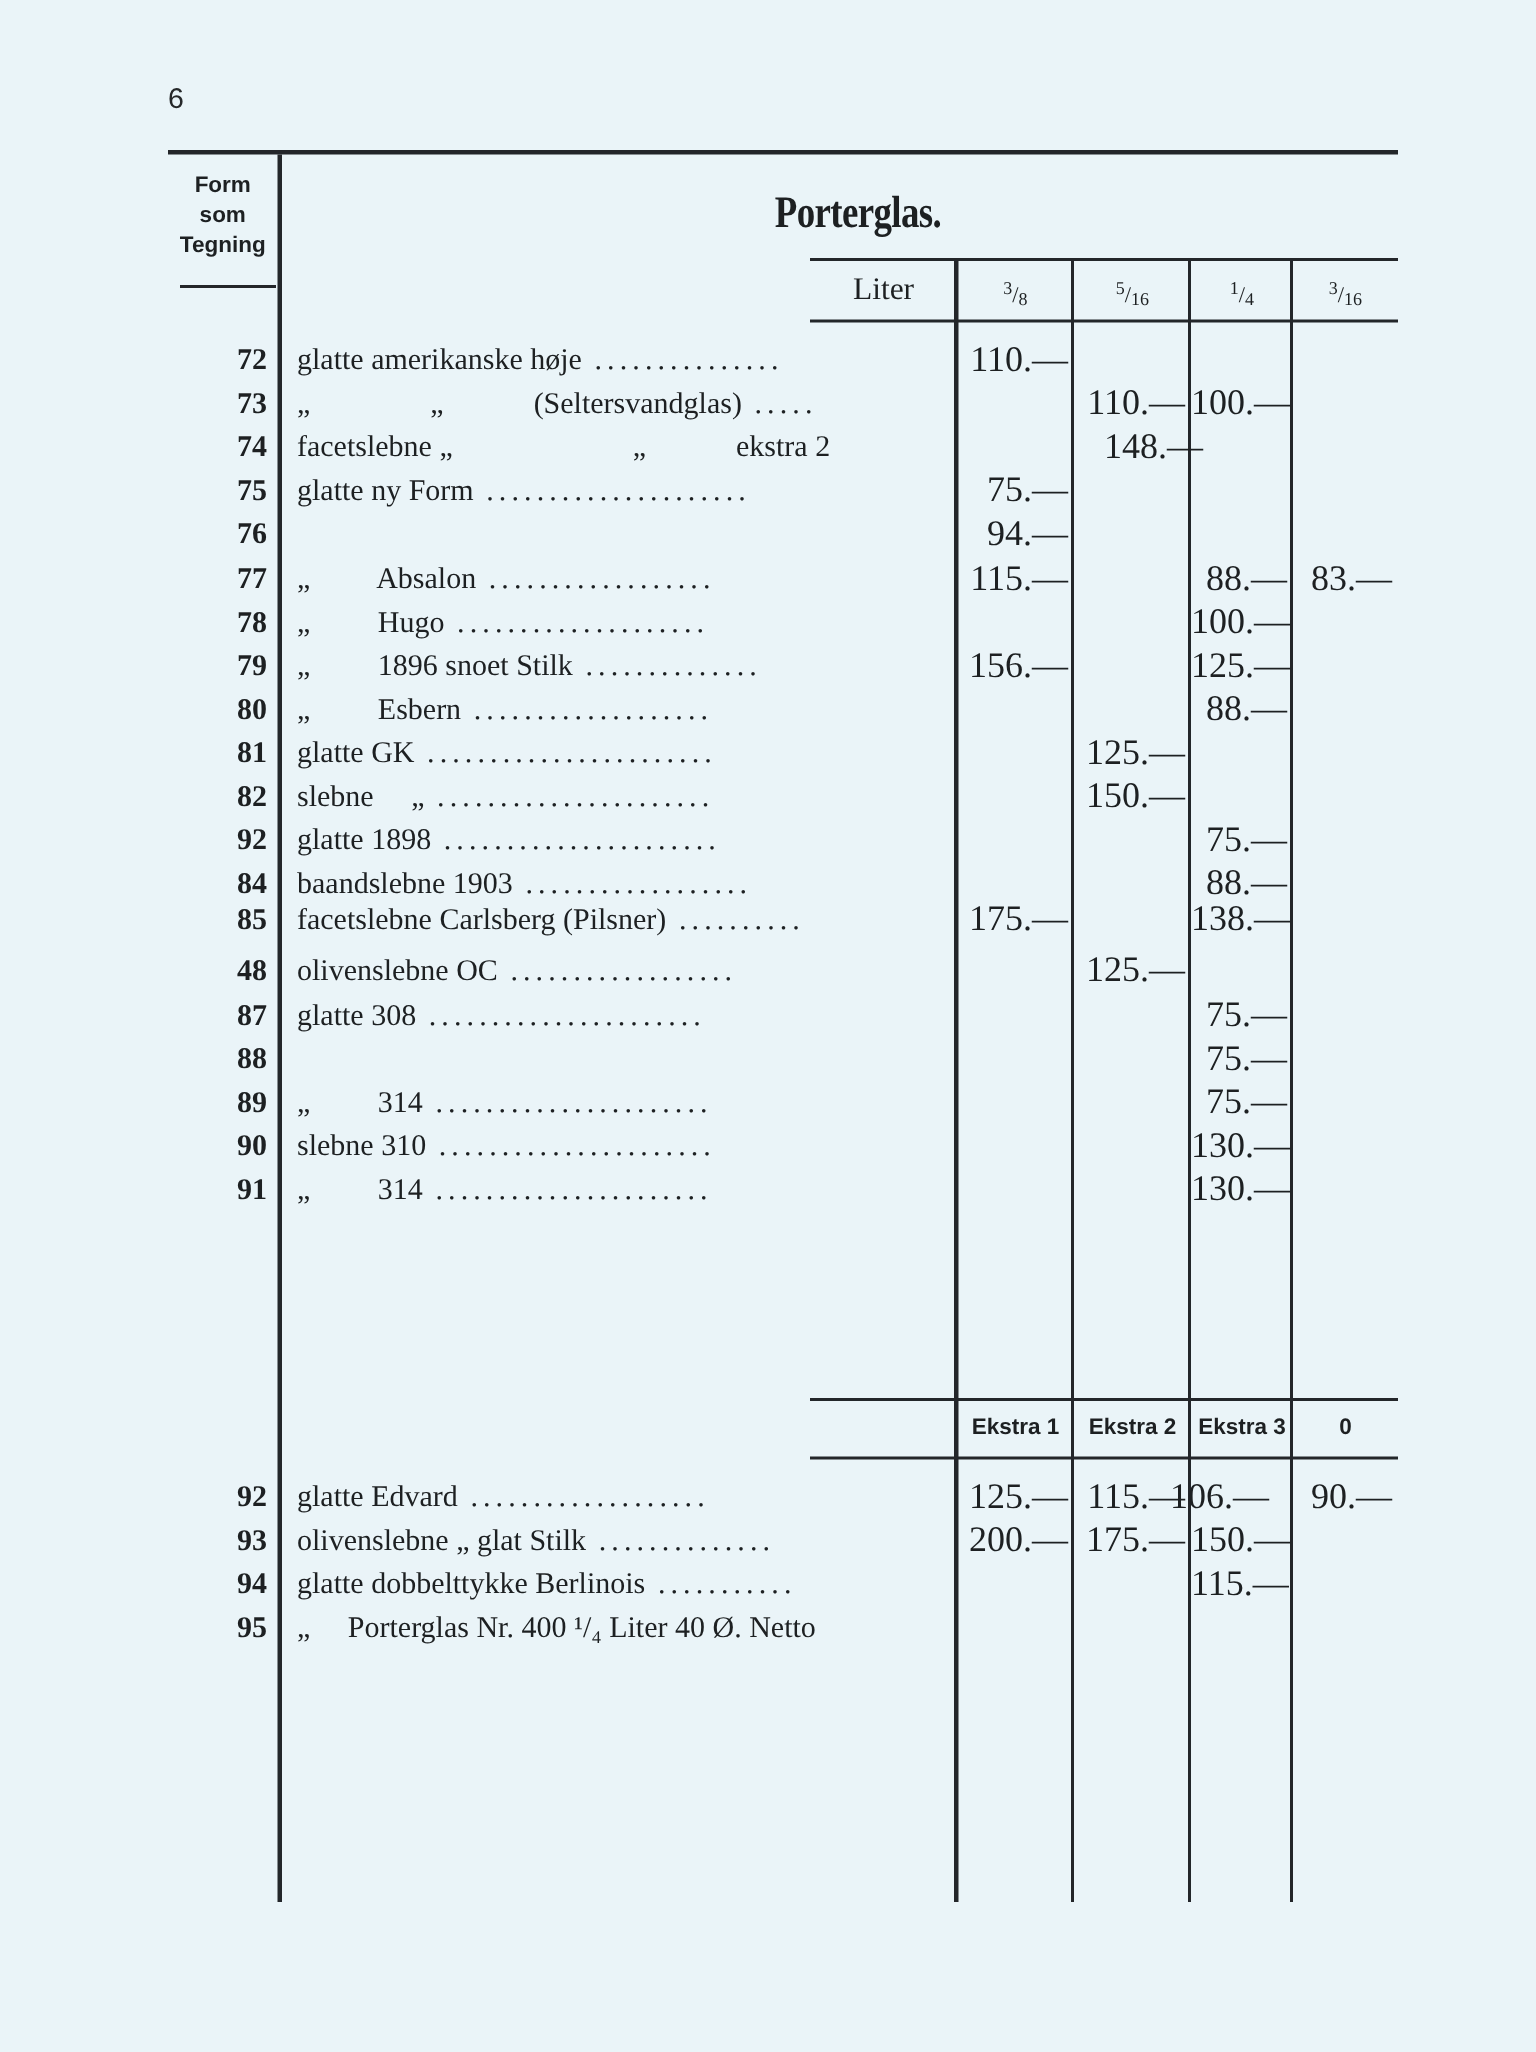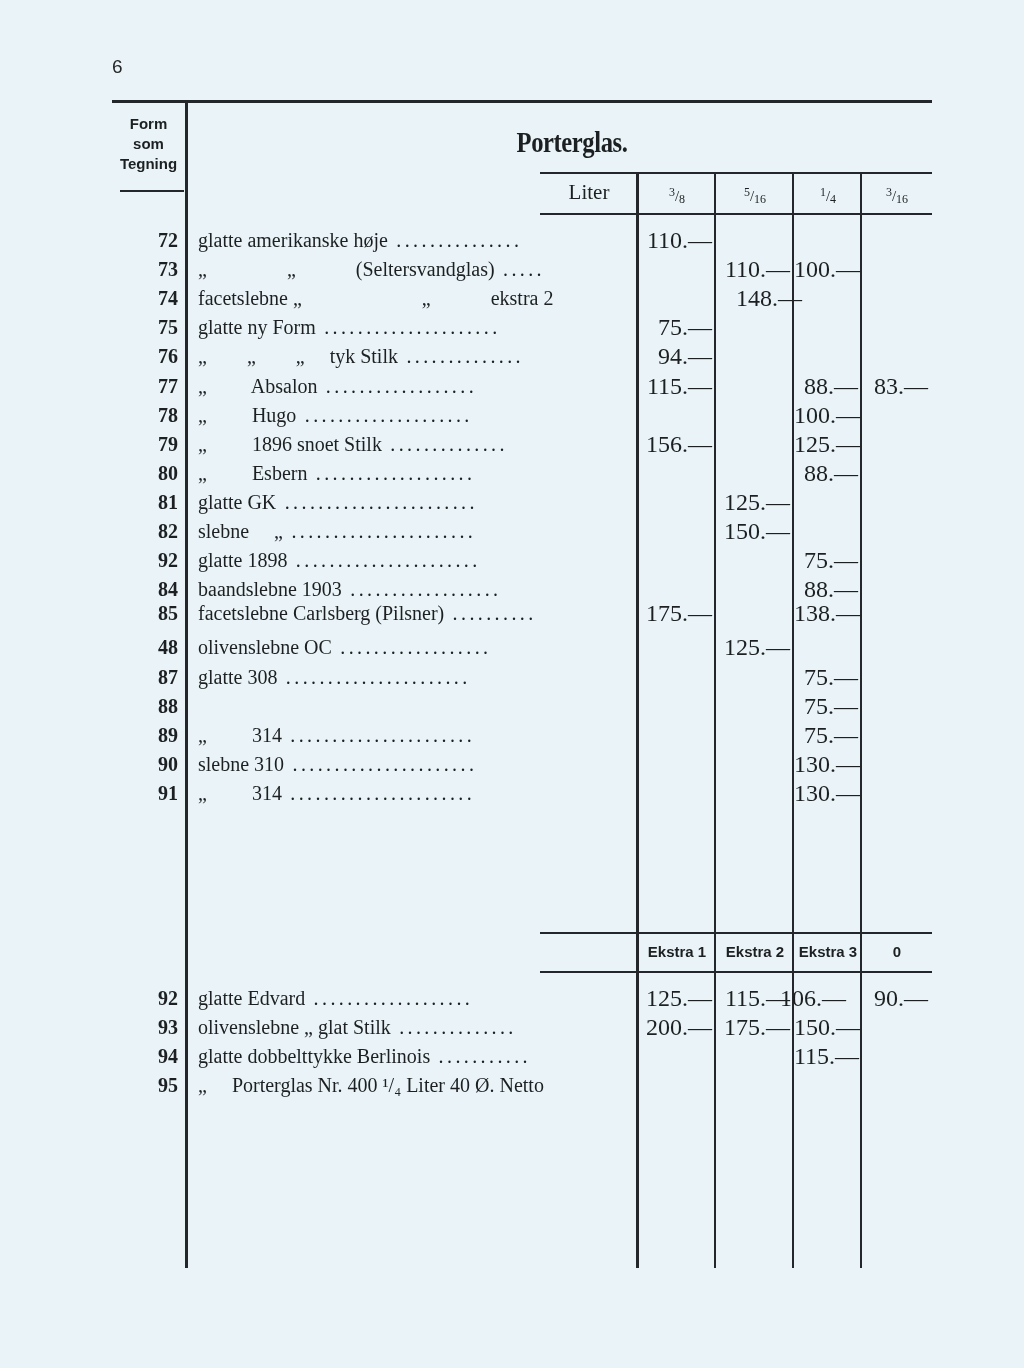--- a/index.html
+++ b/index.html
@@ -235,21 +235,20 @@
           <div class="desc"><span>facetslebne „      „   ekstra 2</span></div>
           <div class="price" style="left: 604px; width: 74px; margin-left: 12px;">148.—</div>
         </div>
         <div class="row" style="top: 213.3px;">
           <div class="num">75</div>
           <div class="desc"><span>glatte ny Form</span><span class="dots"> .....................</span></div>
           <div class="price" style="left: 526px; width: 74px;">75.—</div>
         </div>
         <div class="row" style="top: 242.4px;">
           <div class="num">76</div>
-          <div class="desc"><span>„  „  „  tyk Stilk</span><span class="dots"> ..............</span></div>
           <div class="price" style="left: 526px; width: 74px;">94.—</div>
         </div>
         <div class="row" style="top: 271.5px;">
           <div class="num">77</div>
           <div class="desc"><span>„   Absalon</span><span class="dots"> ..................</span></div>
           <div class="price" style="left: 526px; width: 74px;">115.—</div>
           <div class="price" style="left: 682px; width: 64px;">88.—</div>
           <div class="price" style="left: 750px; width: 66px;">83.—</div>
         </div>
         <div class="row" style="top: 300.6px;">

